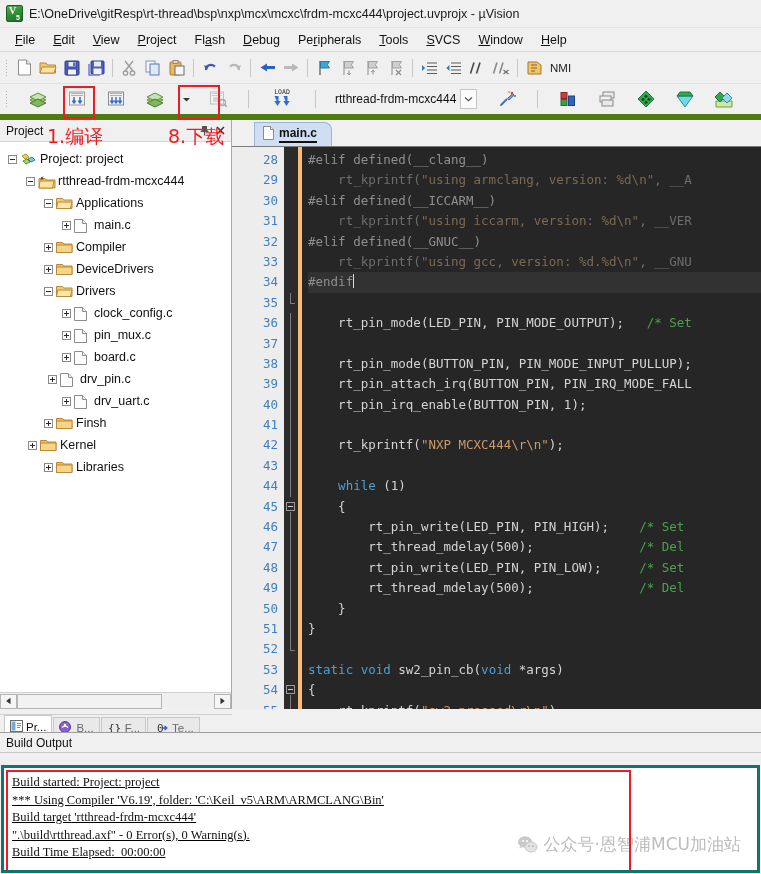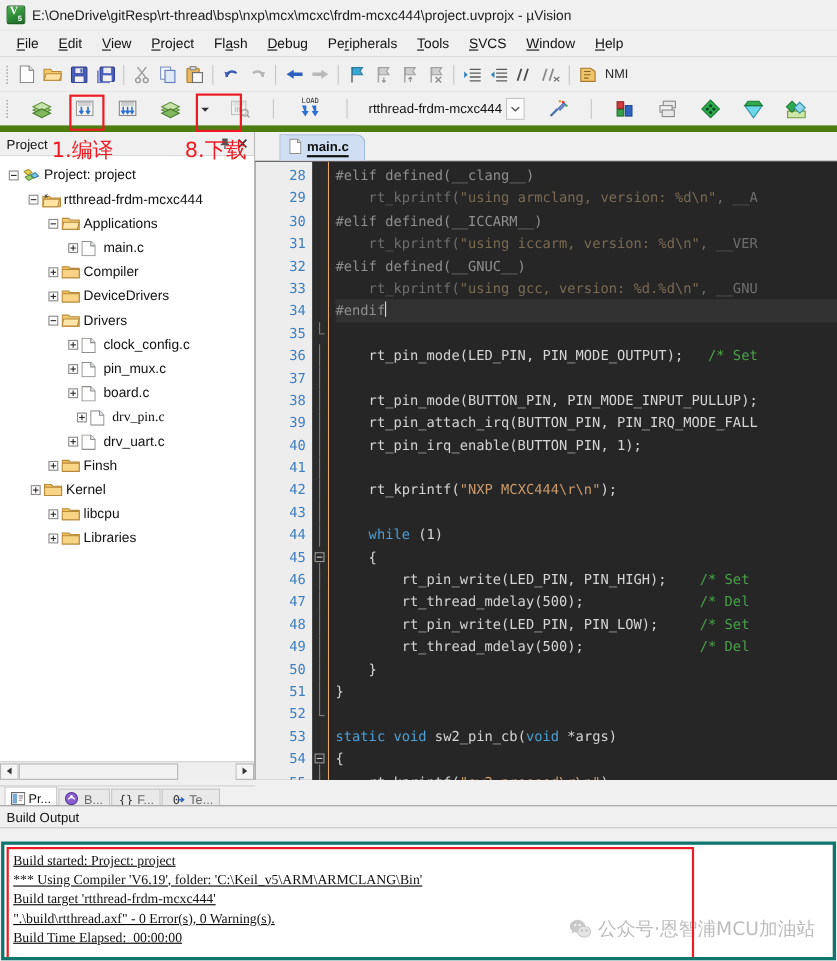--- a/index.html
+++ b/index.html
@@ -186,21 +186,21 @@
     content: ""; position: absolute; left: 1px; top: 3px;
     width: 5px; height: 1px; background: #cfcfcf;
   }
   .fold-line { position: absolute; left: 6px; width: 1px; background: #7d7d7d; }
   .fold-tick { position: absolute; left: 6px; width: 5px; height: 1px; background: #7d7d7d; }
 
   .code {
     flex: 1; background: #262626; color: #d4d4d4;
     font-family: "DejaVu Sans Mono", monospace; font-size: 12.5px;
     padding: 3px 0 0 6px; overflow: hidden; white-space: pre;
-    border-left: 1px solid #fdba74;
+    border-left: 4px solid #fdba74;
   }
   .cline { height: 20.4px; line-height: 20.4px; }
   .cline.cur { background: #323232; }
   .tok-pre   { color: #8f8f8f; }
   .tok-dim   { color: #6d6d6d; }
   .tok-kw    { color: #4d9fd4; }
   .tok-str   { color: #c99a6b; }
   .tok-com   { color: #4aa14a; }
   .tok-pln   { color: #d4d4d4; }
   .caret {
@@ -619,21 +619,21 @@
             <span class="tlabel">pin_mux.c</span>
           </div>
           <div class="trow" style="padding-left: 62px;">
             <span class="expander plus"></span>
             <span class="ficon"><svg width="13" height="14" viewBox="0 0 13 14">
                 <path d="M0.5 0.5h8l4 4v9h-12z" fill="#fdfdfd" stroke="#8c8c8c"></path>
                 <path d="M8.5 0.5v4h4" fill="#e6eef7" stroke="#8c8c8c"></path>
               </svg></span>
             <span class="tlabel">board.c</span>
           </div>
-          <div class="trow" style="padding-left: 70px; font-family: Liberation Serif, serif;">
+          <div class="trow" style="padding-left: 48px;">
             <span class="expander plus"></span>
             <span class="ficon"><svg width="13" height="14" viewBox="0 0 13 14">
                 <path d="M0.5 0.5h8l4 4v9h-12z" fill="#fdfdfd" stroke="#8c8c8c"></path>
                 <path d="M8.5 0.5v4h4" fill="#e6eef7" stroke="#8c8c8c"></path>
               </svg></span>
             <span class="tlabel">drv_pin.c</span>
           </div>
           <div class="trow" style="padding-left: 62px;">
             <span class="expander plus"></span>
             <span class="ficon"><svg width="13" height="14" viewBox="0 0 13 14">
@@ -650,28 +650,20 @@
               </svg></span>
             <span class="tlabel">Finsh</span>
           </div>
           <div class="trow" style="padding-left: 28px;">
             <span class="expander plus"></span>
             <span class="ficon"><svg width="17" height="13" viewBox="0 0 17 13">
                 <path d="M0.5 1.5h6l1.2 1.5H16v8.5H0.5z" fill="#f0c05a" stroke="#b8893a"></path>
                 <path d="M0.5 4h15.5v7.5H0.5z" fill="#f7d486" stroke="#b8893a"></path>
               </svg></span>
             <span class="tlabel">Kernel</span>
-          </div>
-          <div class="trow" style="padding-left: 44px;">
-            <span class="expander plus"></span>
-            <span class="ficon"><svg width="17" height="13" viewBox="0 0 17 13">
-                <path d="M0.5 1.5h6l1.2 1.5H16v8.5H0.5z" fill="#f0c05a" stroke="#b8893a"></path>
-                <path d="M0.5 4h15.5v7.5H0.5z" fill="#f7d486" stroke="#b8893a"></path>
-              </svg></span>
-            <span class="tlabel">libcpu</span>
           </div>
           <div class="trow" style="padding-left: 44px;">
             <span class="expander plus"></span>
             <span class="ficon"><svg width="17" height="13" viewBox="0 0 17 13">
                 <path d="M0.5 1.5h6l1.2 1.5H16v8.5H0.5z" fill="#f0c05a" stroke="#b8893a"></path>
                 <path d="M0.5 4h15.5v7.5H0.5z" fill="#f7d486" stroke="#b8893a"></path>
               </svg></span>
             <span class="tlabel">Libraries</span>
           </div>
         </div>

